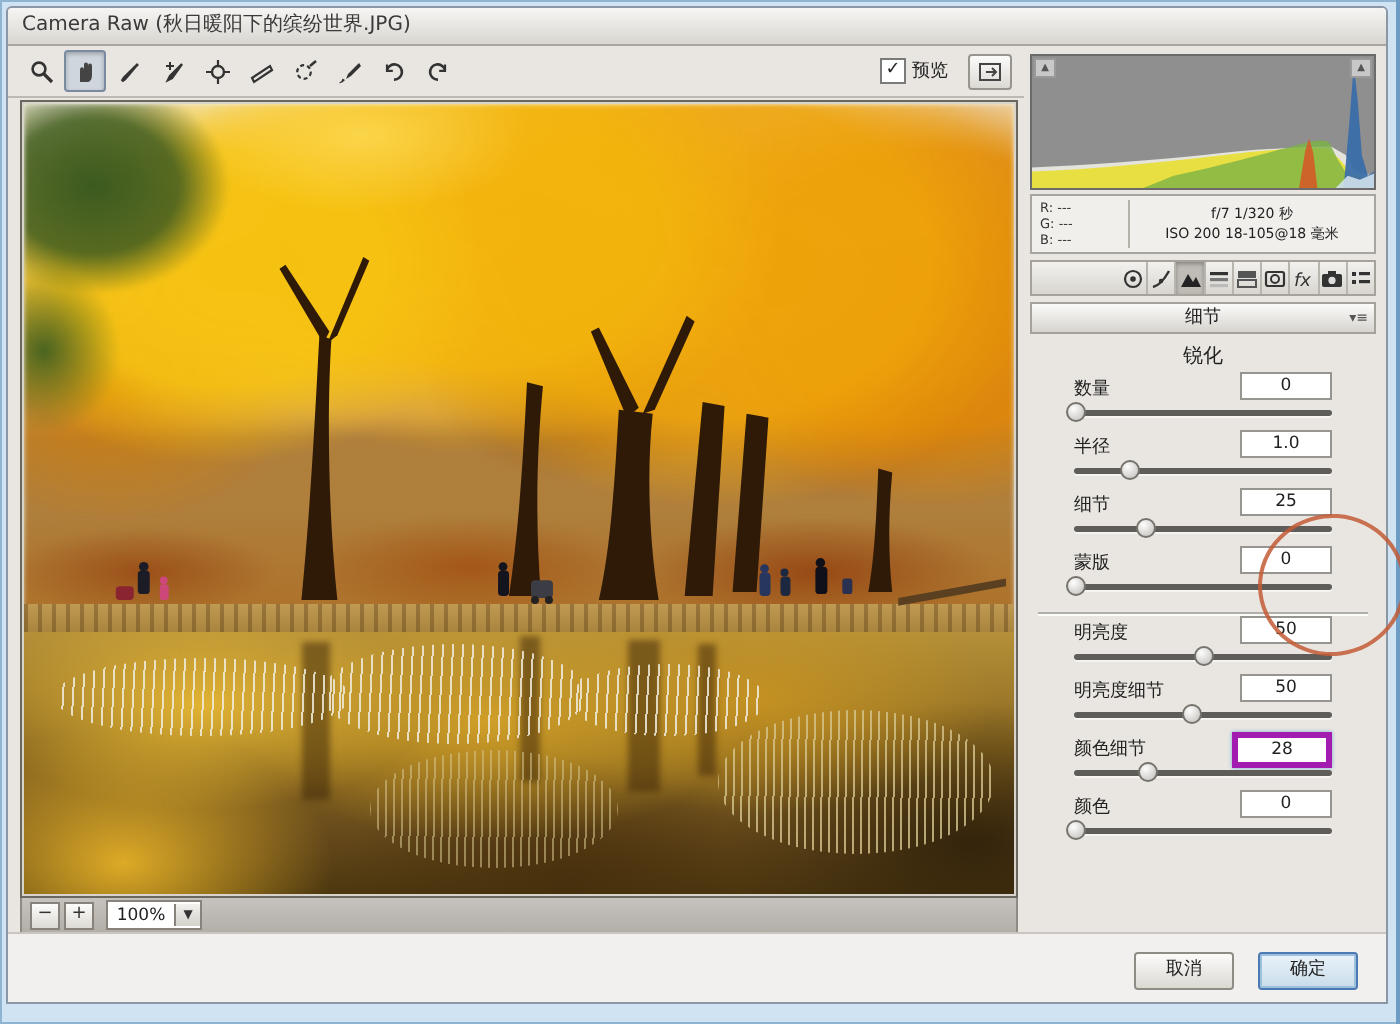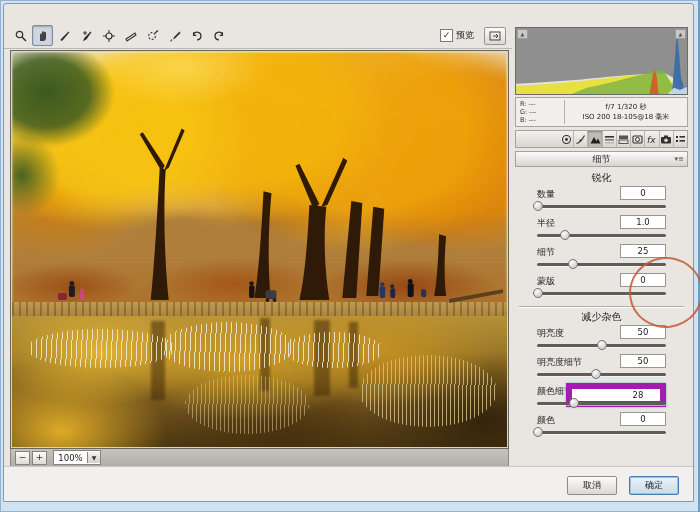--- a/index.html
+++ b/index.html
@@ -108,21 +108,21 @@
   .panel-header{margin-top:3px;height:14px;background:linear-gradient(#fbfbfa,#d7d4cf);border:1px solid #a5a29c;
                 font-size:9px;text-align:center;line-height:14px;color:#222;position:relative;}
   .panel-menu{position:absolute;right:3px;top:0;font-size:7px;color:#555;line-height:14px;}
   .controls{padding:1px 2px 0 2px;}
   .sec-title{font-size:10px;color:#222;text-align:center;margin:3px 0 1px;}
   .ctl-row{position:relative;height:29px;margin:0 20px;}
   .ctl-label{position:absolute;left:0;top:2px;font-size:9px;color:#222;}
   .ctl-label.disabled{color:#9c9a96;}
   .ctl-value{position:absolute;right:0;top:0;width:44px;height:12px;background:#fff;border:1px solid #979590;
              font-size:8.5px;text-align:center;line-height:12px;color:#222;}
-  .ctl-value.focused{border:6px solid #a21caf;box-shadow:0 0 2px rgba(90,160,215,.8);padding-left:44px;}
+  .ctl-value.focused{border:3px solid #a21caf;box-shadow:0 0 2px rgba(90,160,215,.8);}
   .ctl-value.disabled{background:#eceae6;border-color:#bcb9b3;}
   .ctl-track{position:absolute;left:0;right:0;top:19px;height:3px;background:#5f5d59;border-radius:2px;
              box-shadow:0 1px 0 rgba(255,255,255,.55);}
   .ctl-thumb{position:absolute;top:-4px;width:10px;height:10px;border-radius:50%;
              background:radial-gradient(circle at 35% 30%,#fdfdfd,#bfbdb8);border:1px solid #76736d;box-sizing:border-box;}
   .ctl-thumb.disabled{background:#d9d7d2;border-color:#a5a29c;}
   .divider{height:1px;background:#b2afa9;box-shadow:0 1px 0 #fbfbfa;margin:4px 2px 1px;}
 
   
   .footer{position:absolute;left:0;right:0;bottom:0;height:34px;background:#f1f0ee;border-top:1px solid #c9c6c0;}
@@ -137,20 +137,23 @@
                      border-radius:50%;transform:rotate(-7deg);opacity:.85;pointer-events:none;}
 </style>
 </head>
 <body>
 
 <div class="stage">
   <div class="frame"></div>
   <div class="frame-right"></div>
 
   <div class="window">
+    <div class="titlebar">
+      <span>Camera Raw (秋日暖阳下的缤纷世界.JPG)</span>
+    </div>
 
     <div class="content">
 
       <div class="left-pane">
         <div class="toolbar">
           <div class="tool">
             <svg width="14" height="14">
                 <circle cx="5.5" cy="5.5" r="3.2" fill="none" stroke="#333" stroke-width="1.3"></circle>
                 <line x1="8" y1="8" x2="12" y2="12" stroke="#333" stroke-width="1.6"></line>
               </svg>
@@ -401,21 +404,20 @@
           </div>
           <div class="ctl-row">
             <span class="ctl-label">蒙版</span>
             <div class="ctl-value">0</div>
             <div class="ctl-track">
               <div class="ctl-thumb" style="left: calc(1% - 5px);"></div>
             </div>
           </div>
 
           <div class="divider"></div>
-          <div class="sec-title">减少杂色</div>
 
           <div class="ctl-row">
             <span class="ctl-label">明亮度</span>
             <div class="ctl-value">50</div>
             <div class="ctl-track">
               <div class="ctl-thumb" style="left: calc(50% - 5px);"></div>
             </div>
           </div>
           <div class="ctl-row">
             <span class="ctl-label">明亮度细节</span>

